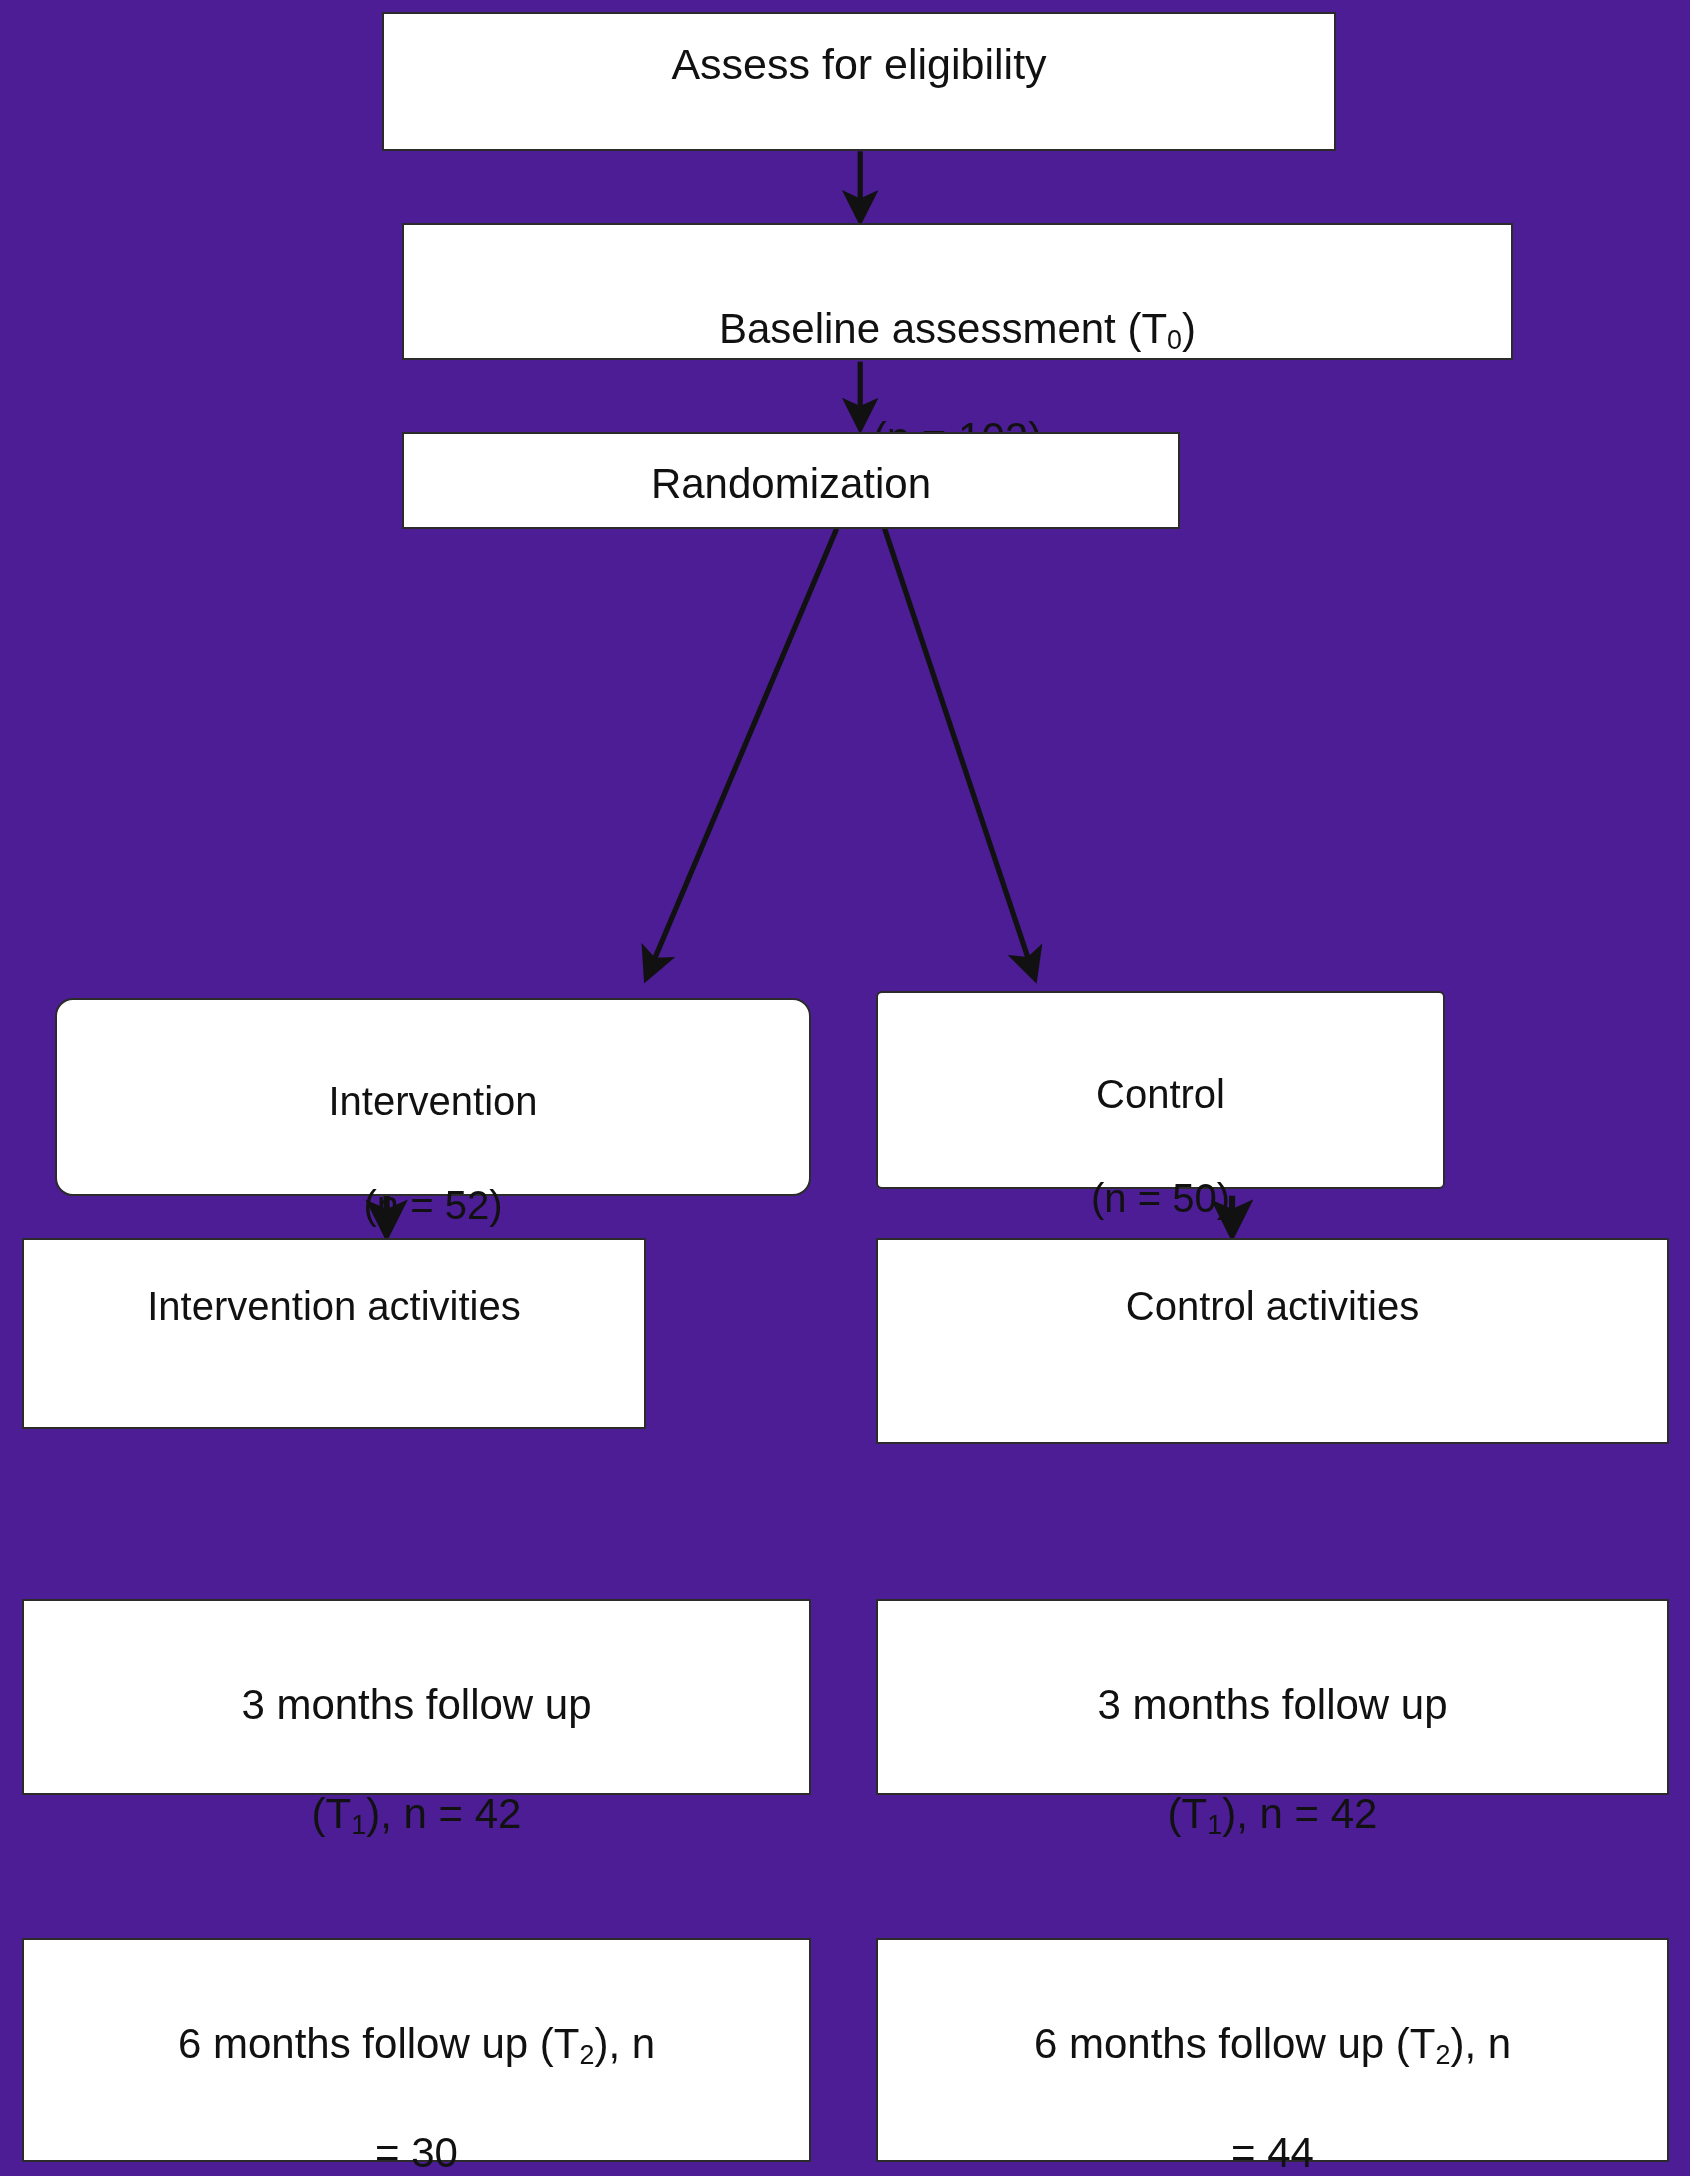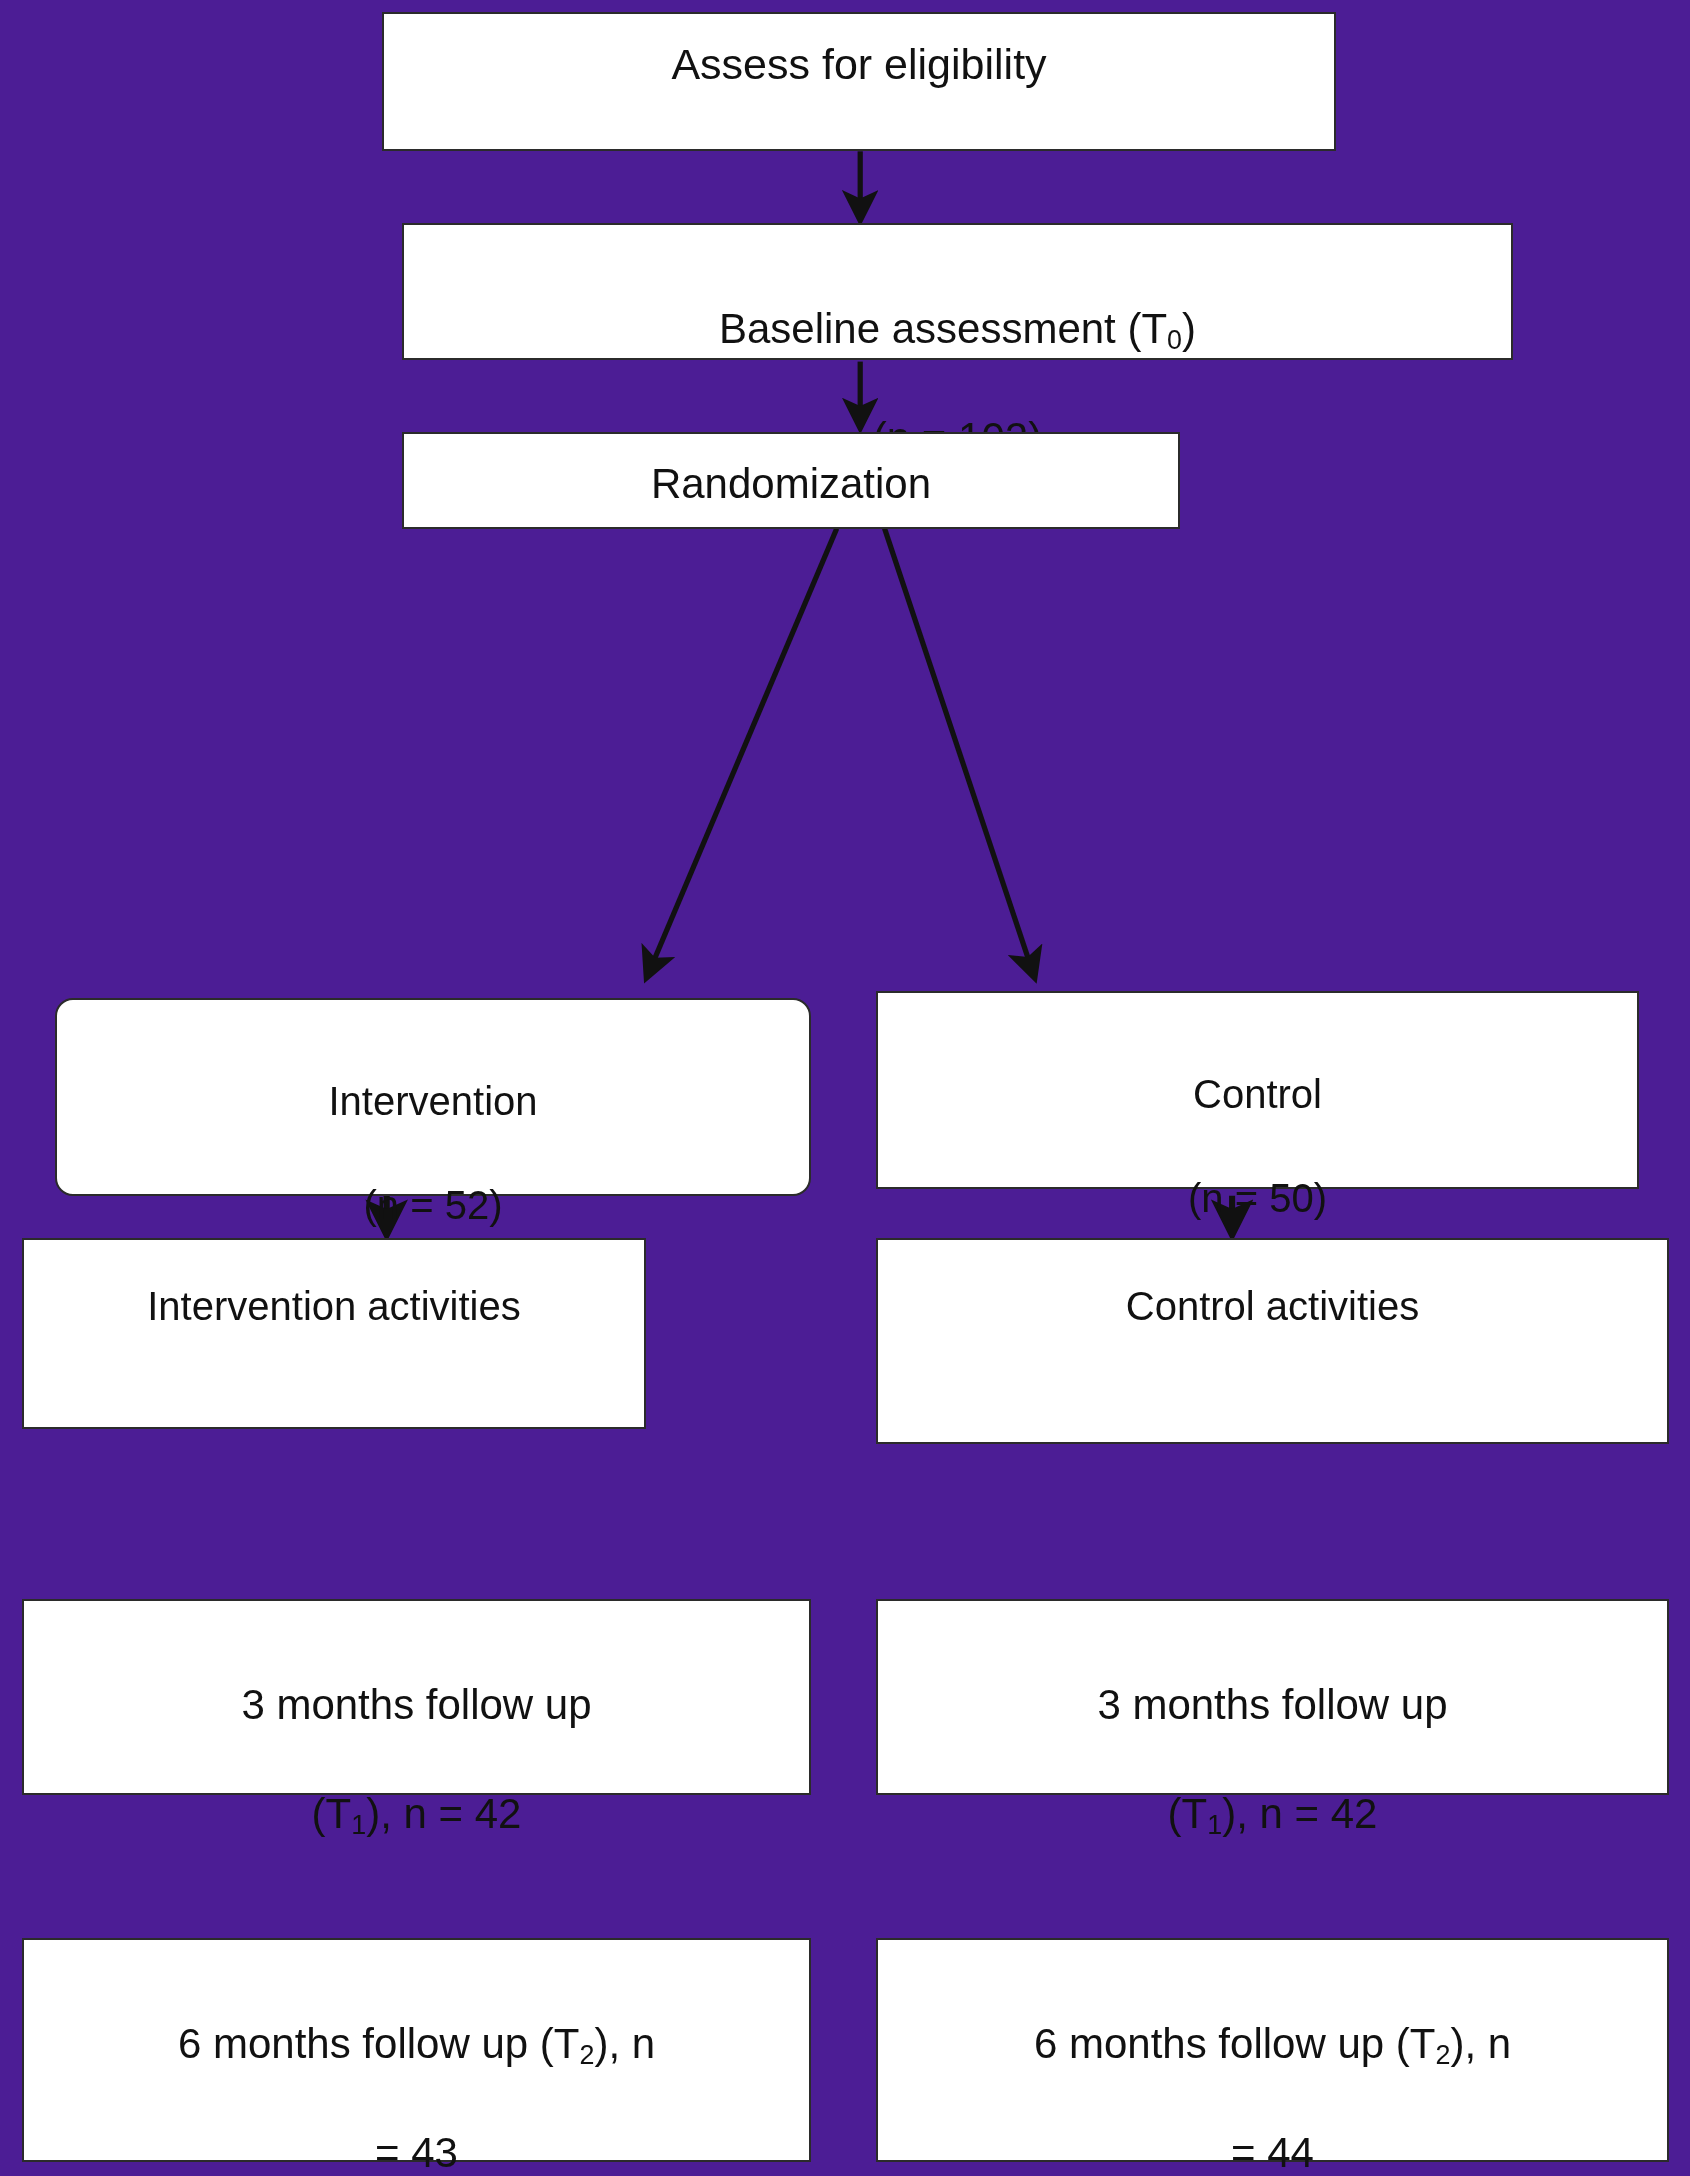--- a/index.html
+++ b/index.html
@@ -115,21 +115,21 @@
     <span class="txt">Randomization</span>
   </div>
 
   <div class="node fs-branch align-top" style="left:55px; top:998px; width:756px; height:198px;border-radius:18px;">
     <span class="txt">
       <span>Intervention</span><br>
       <span>(n = 52)</span>
     </span>
   </div>
 
-  <div class="node fs-branch align-top" style="left:876px; top:991px; width:763px; height:198px;">
+  <div class="node fs-branch align-top" style="left:876px; top:991px; width:569px; height:198px;border-radius:6px;">
     <span class="txt">
       <span>Control</span><br>
       <span>(n = 50)</span>
     </span>
   </div>
 
   <div class="node fs-activity align-top" style="left:22px; top:1238px; width:624px; height:191px; padding-top:40px;">
     <span class="txt">Intervention activities</span>
   </div>
 
@@ -147,21 +147,21 @@
   <div class="node fs-follow align-top" style="left:876px; top:1599px; width:793px; height:196px;">
     <span class="txt">
       <span>3 months follow up</span><br>
       <span><span>(T</span><sub>1</sub><span>), n = 42</span></span>
     </span>
   </div>
 
   <div class="node fs-follow align-top" style="left:22px; top:1938px; width:789px; height:224px;">
     <span class="txt">
       <span><span>6 months follow up (T</span><sub>2</sub><span>), n</span></span><br>
-      <span>= 43</span>
+      <span>= 30</span>
     </span>
   </div>
 
   <div class="node fs-follow align-top" style="left:876px; top:1938px; width:793px; height:224px;">
     <span class="txt">
       <span><span>6 months follow up (T</span><sub>2</sub><span>), n</span></span><br>
       <span>= 44</span>
     </span>
   </div>
 

